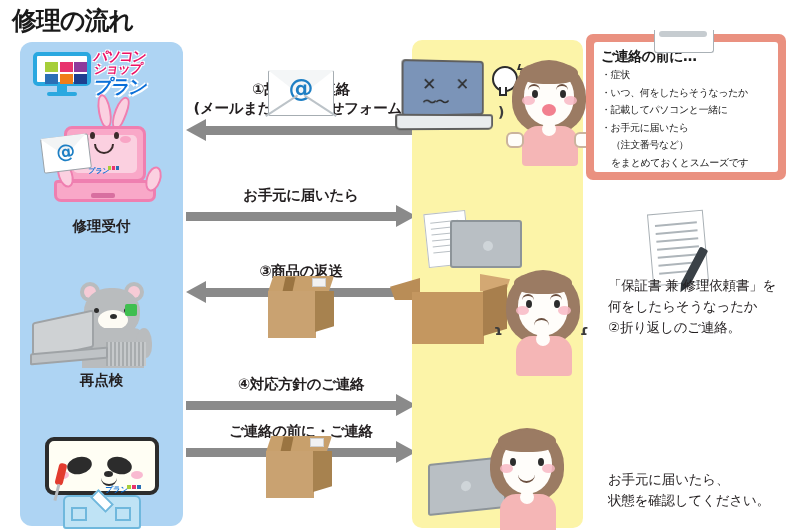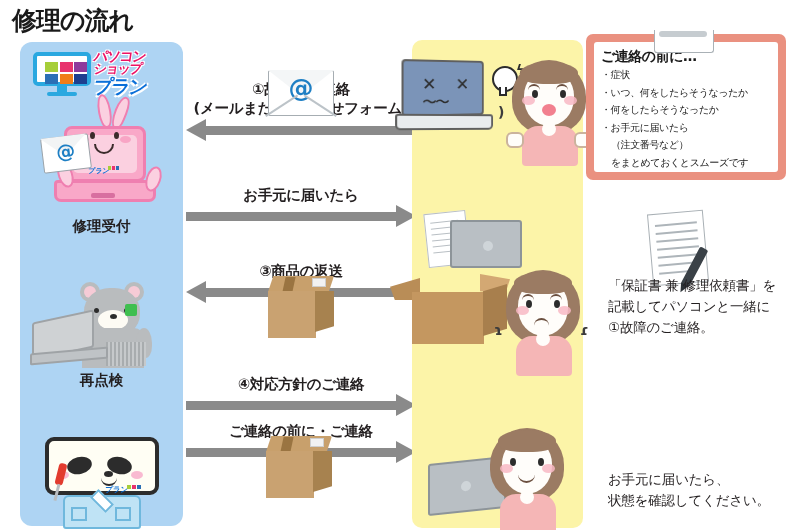--- a/index.html
+++ b/index.html
@@ -536,21 +536,21 @@
     </div>
   </div>
 </div>
 
 <div class="notice-box">
   <div class="notice-inner">
     <div class="notice-title">ご連絡の前に…</div>
     <ul class="notice-list">
       <li>・症状</li>
       <li>・いつ、何をしたらそうなったか</li>
-      <li>・何をしたらそうなったか</li>
+      <li>・記載してパソコンと一緒に</li>
       <li>・お手元に届いたら</li>
       <li style="padding-left:10px">（注文番号など）</li>
       <li style="padding-left:10px">をまとめておくとスムーズです</li>
     </ul>
   </div>
   <div class="clip">
       <div class="clip-bar"></div>
     </div>
 </div>
 
@@ -562,20 +562,20 @@
     <i style="top:34px;width:42px"></i>
       <i style="top:42px;width:42px"></i>
       <i style="top:50px;width:42px"></i>
     <i style="top:58px;width:30px"></i>
   </div>
   <div class="pen"></div>
 </div>
 
 <div class="note-text" style="left:608px;top:275px;width:185px;">
   <div>「保証書 兼 修理依頼書」を</div>
-  <div>記載してパソコンと一緒に</div>
-  <div>①故障のご連絡。</div>
+  <div>何をしたらそうなったか</div>
+  <div>②折り返しのご連絡。</div>
 </div>
 
 <div class="note-text" style="left:608px;top:469px;width:185px;">
   <div>お手元に届いたら、</div>
   <div>状態を確認してください。</div>
 </div>
 
 </body></html>

